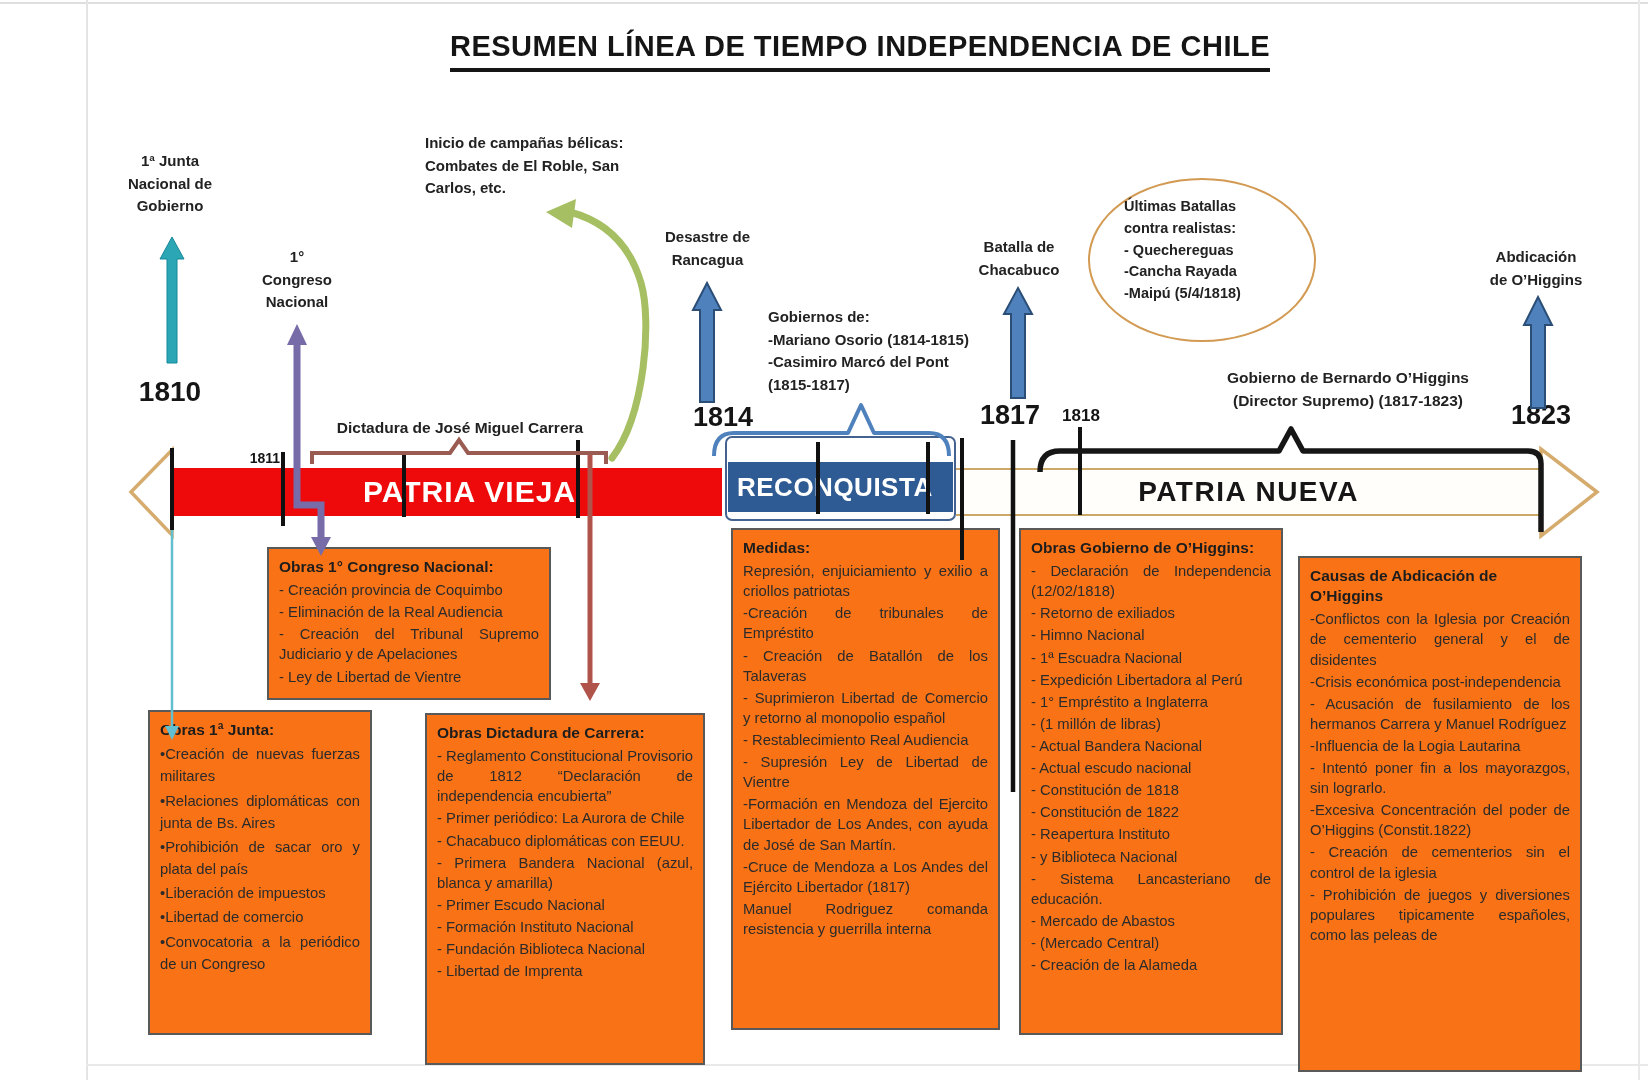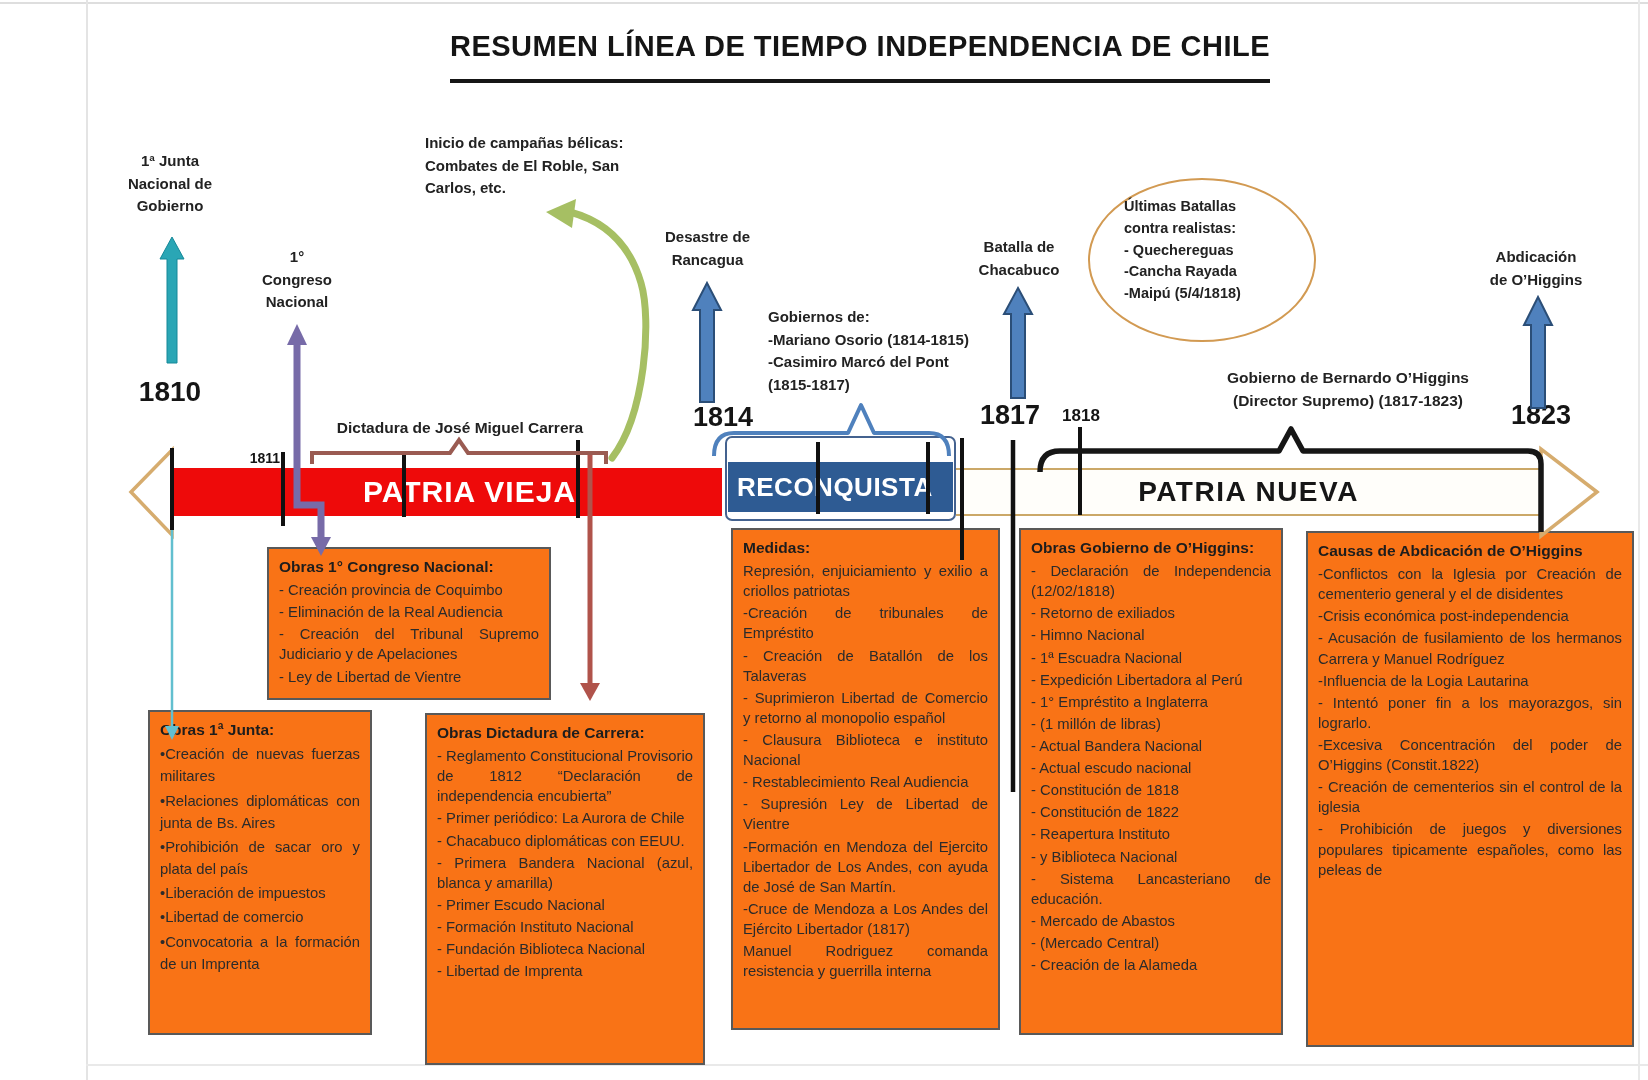--- a/index.html
+++ b/index.html
@@ -7,21 +7,21 @@
         font-family:"Liberation Sans",sans-serif;color:#1c1c1c;overflow:hidden;}
   
   .edge{position:absolute;background:#dedede;}
   .edge.top{left:0;top:2px;width:1648px;height:2px;}
   .edge.left{left:86px;top:0;width:2px;height:1080px;background:#e4e4e4;}
   .edge.bottom{left:86px;top:1064px;width:1562px;height:2px;background:#e9e9e9;}
   .edge.right{left:1638px;top:0;width:2px;height:1080px;background:#e9e9e9;}
 
   .title-wrap{position:absolute;left:330px;top:30px;width:1060px;text-align:center;}
   .title{display:inline-block;font-size:29px;font-weight:700;letter-spacing:.5px;
-         color:#151515;border-bottom:4px solid #151515;padding-bottom:16px;}
+         color:#151515;border-bottom:4px solid #151515;padding-bottom:5px;}
 
   .note{position:absolute;white-space:pre-line;font-weight:700;color:#222;
         font-size:15px;line-height:1.5;}
   .center{text-align:center;}
   .year{position:absolute;font-weight:700;color:#151515;font-size:27px;text-align:center;}
   .year.small{font-size:17px;}
 
   
   .band{position:absolute;top:468px;height:48px;}
   .band-red{left:172px;width:550px;background:#ee0a0a;display:flex;align-items:center;justify-content:center;}
@@ -41,21 +41,21 @@
   .infobox{position:absolute;background:#f97316;border:2px solid #595959;box-sizing:border-box;
            padding:8px 10px;overflow:hidden;}
   .box-title{font-weight:700;font-size:15.5px;color:#1d1d1d;margin-bottom:3px;line-height:1.3;}
   .item{font-size:14.8px;color:#2b2b2b;line-height:1.36;margin-bottom:2px;text-align:justify;}
   .box-congreso{left:267px;top:547px;width:284px;height:153px;}
   .box-junta{left:148px;top:710px;width:224px;height:325px;}
   .box-junta .item{line-height:1.5;}
   .box-carrera{left:425px;top:713px;width:280px;height:352px;}
   .box-medidas{left:731px;top:528px;width:269px;height:502px;}
   .box-ohiggins{left:1019px;top:528px;width:264px;height:507px;}
-  .box-causas{left:1298px;top:531px;width:328px;height:516px;margin-left:8px;}
+  .box-causas{left:1298px;top:556px;width:284px;height:516px;}
 
   .overlay{position:absolute;left:0;top:0;width:1648px;height:1080px;pointer-events:none;}
 </style>
 </head>
 <body>
 
 <div class="page">
 
   <div class="edge top"></div>
   <div class="edge left"></div>
@@ -123,21 +123,21 @@
       </div>
   </div>
   <div class="infobox box-junta">
     <div class="box-title">Obras 1ª Junta:</div>
     <div>
         <div class="item">•Creación de nuevas fuerzas militares</div>
         <div class="item">•Relaciones diplomáticas con junta de Bs. Aires</div>
         <div class="item">•Prohibición de sacar oro y plata del país</div>
         <div class="item">•Liberación de impuestos</div>
         <div class="item">•Libertad de comercio</div>
-        <div class="item">•Convocatoria a la formación de un Imprenta</div>
+        <div class="item">•Convocatoria a la periódico de un Congreso</div>
       </div>
   </div>
   <div class="infobox box-carrera">
     <div class="box-title">Obras Dictadura de Carrera:</div>
     <div>
         <div class="item">- Reglamento Constitucional Provisorio de 1812 “Declaración de independencia encubierta”</div>
         <div class="item">- Primer periódico: La Aurora de Chile</div>
         <div class="item">- Chacabuco diplomáticas con EEUU.</div>
         <div class="item">- Primera Bandera Nacional (azul, blanca y amarilla)</div>
         <div class="item">- Primer Escudo Nacional</div>
@@ -146,21 +146,20 @@
         <div class="item">- Libertad de Imprenta</div>
       </div>
   </div>
   <div class="infobox box-medidas">
     <div class="box-title">Medidas:</div>
     <div>
         <div class="item">Represión, enjuiciamiento y exilio a criollos patriotas</div>
         <div class="item">-Creación de tribunales de Empréstito</div>
         <div class="item">- Creación de Batallón de los Talaveras</div>
         <div class="item">- Suprimieron Libertad de Comercio y retorno al monopolio español</div>
-        <div class="item">- Clausura Biblioteca e instituto Nacional</div>
         <div class="item">- Restablecimiento Real Audiencia</div>
         <div class="item">- Supresión Ley de Libertad de Vientre</div>
         <div class="item">-Formación en Mendoza del Ejercito Libertador de Los Andes, con ayuda de José de San Martín.</div>
         <div class="item">-Cruce de Mendoza a Los Andes del Ejército Libertador (1817)</div>
         <div class="item">Manuel Rodriguez comanda resistencia y guerrilla interna</div>
       </div>
   </div>
   <div class="infobox box-ohiggins">
     <div class="box-title">Obras Gobierno de O’Higgins:</div>
     <div>

